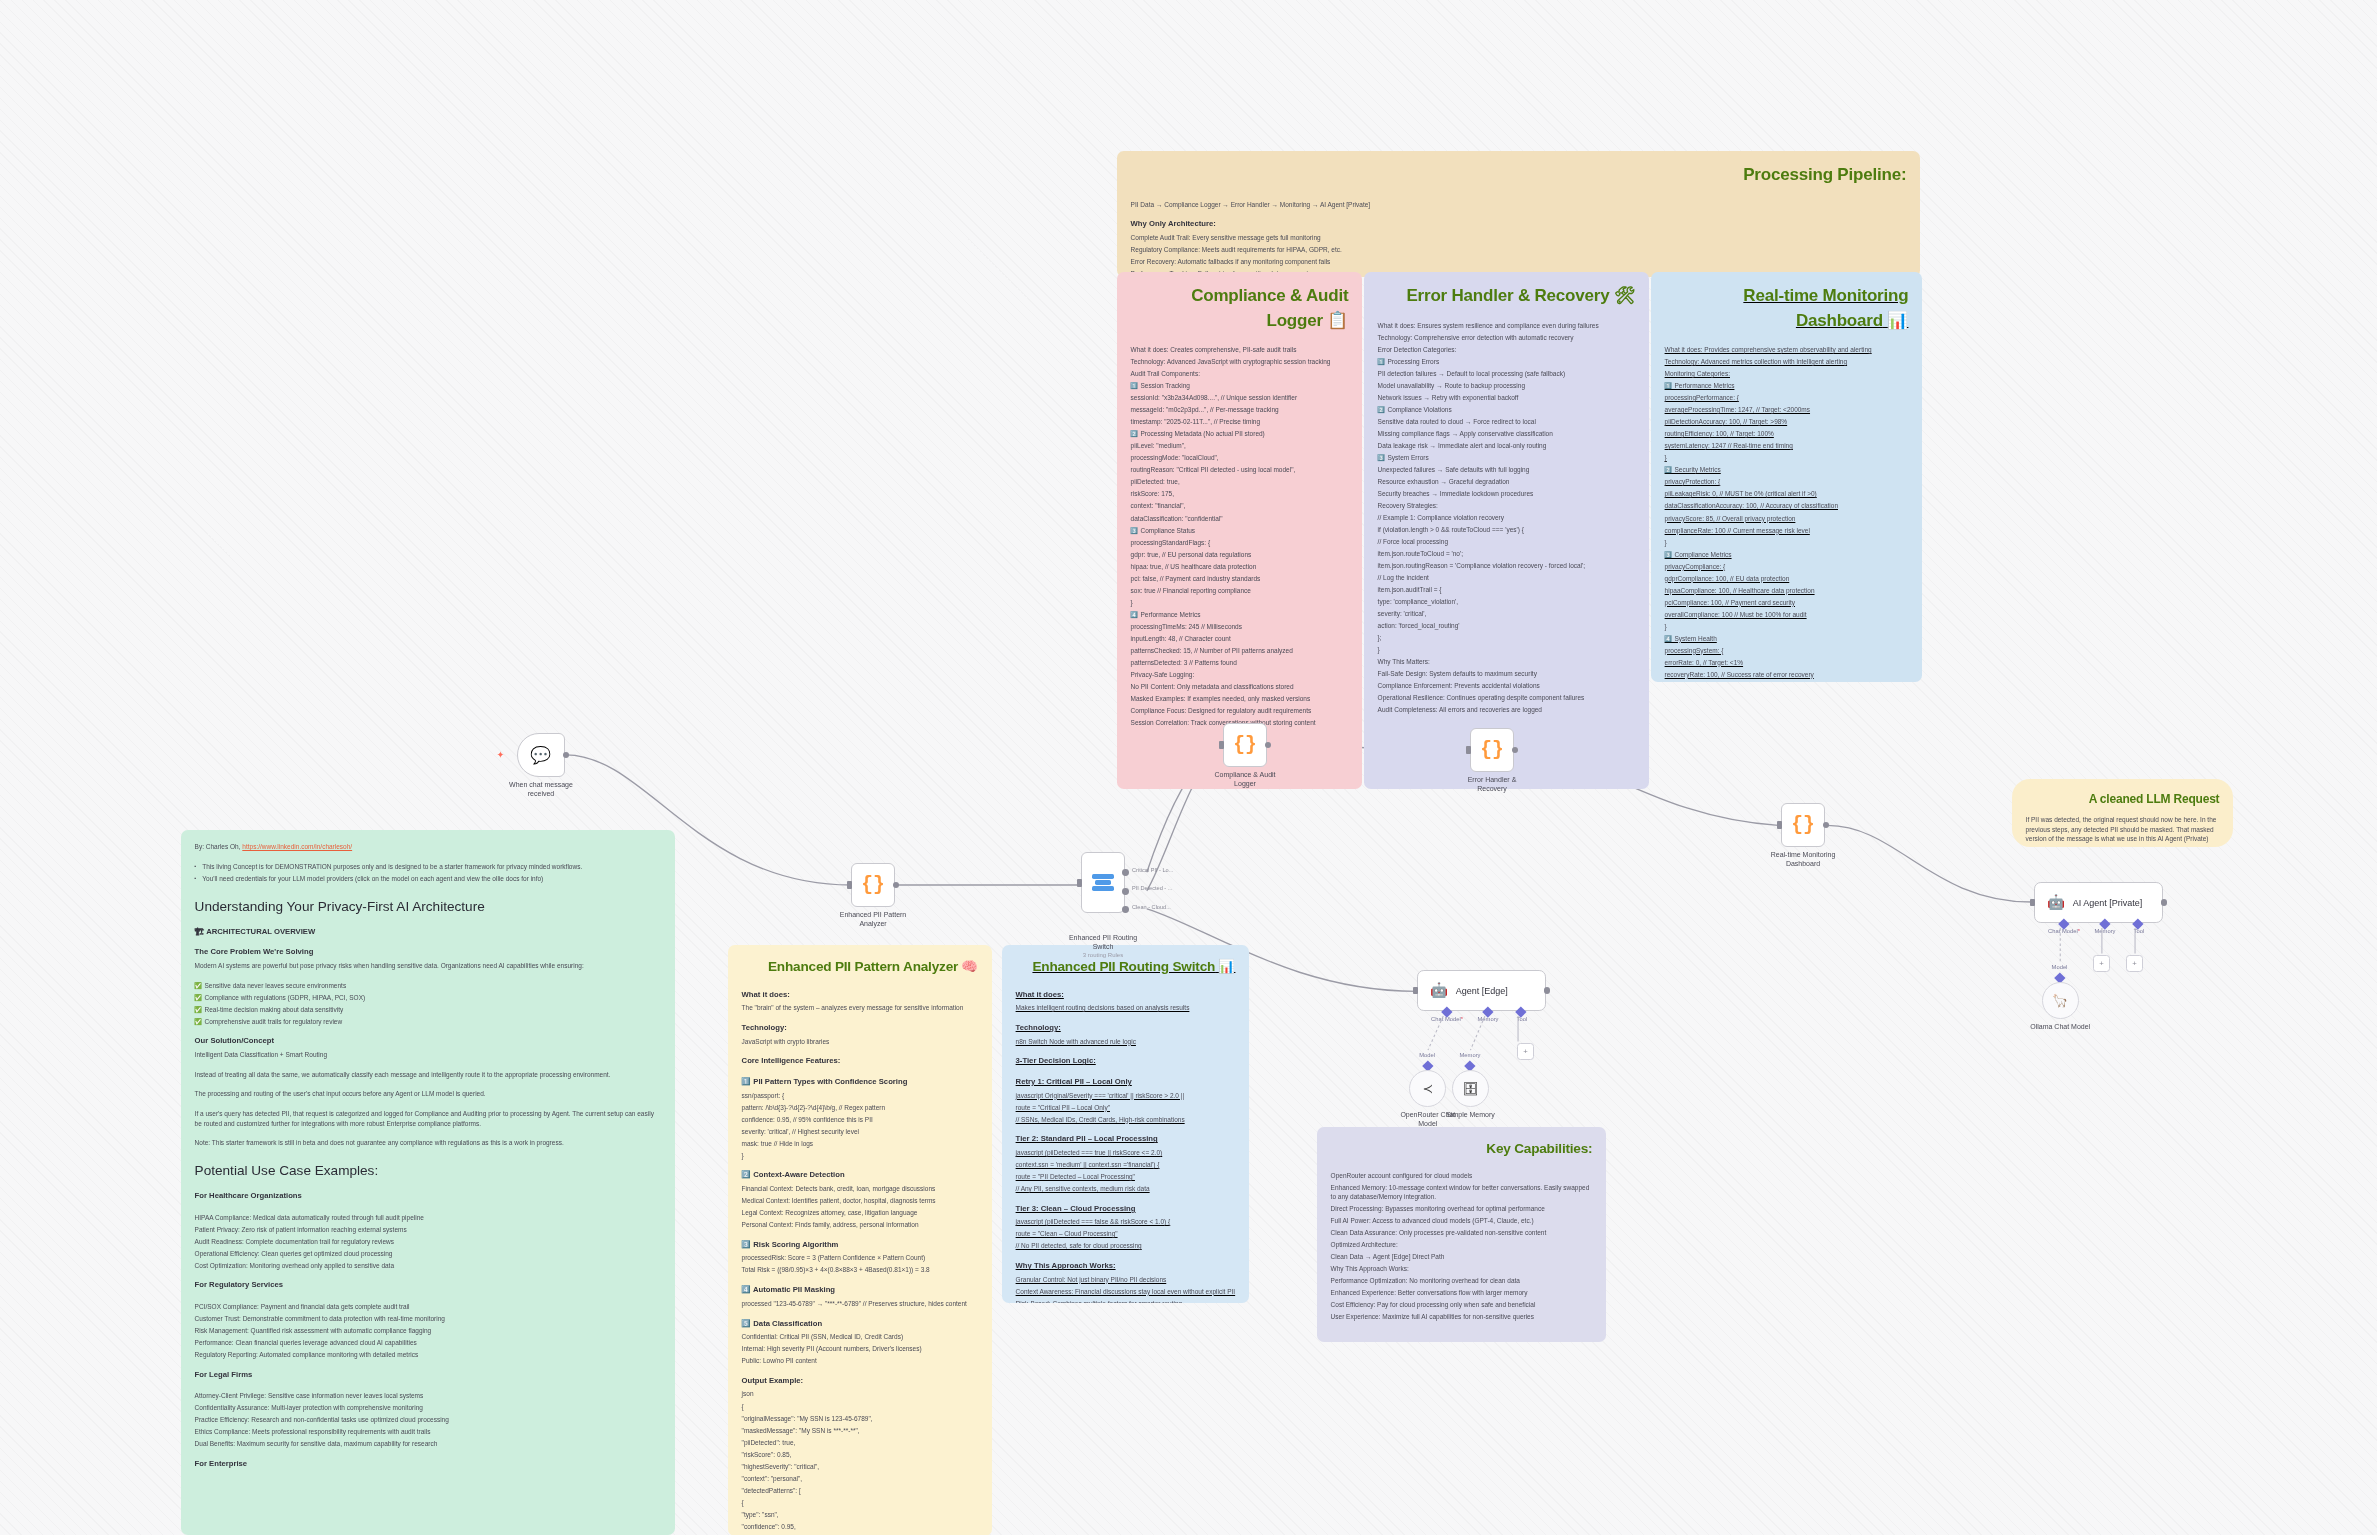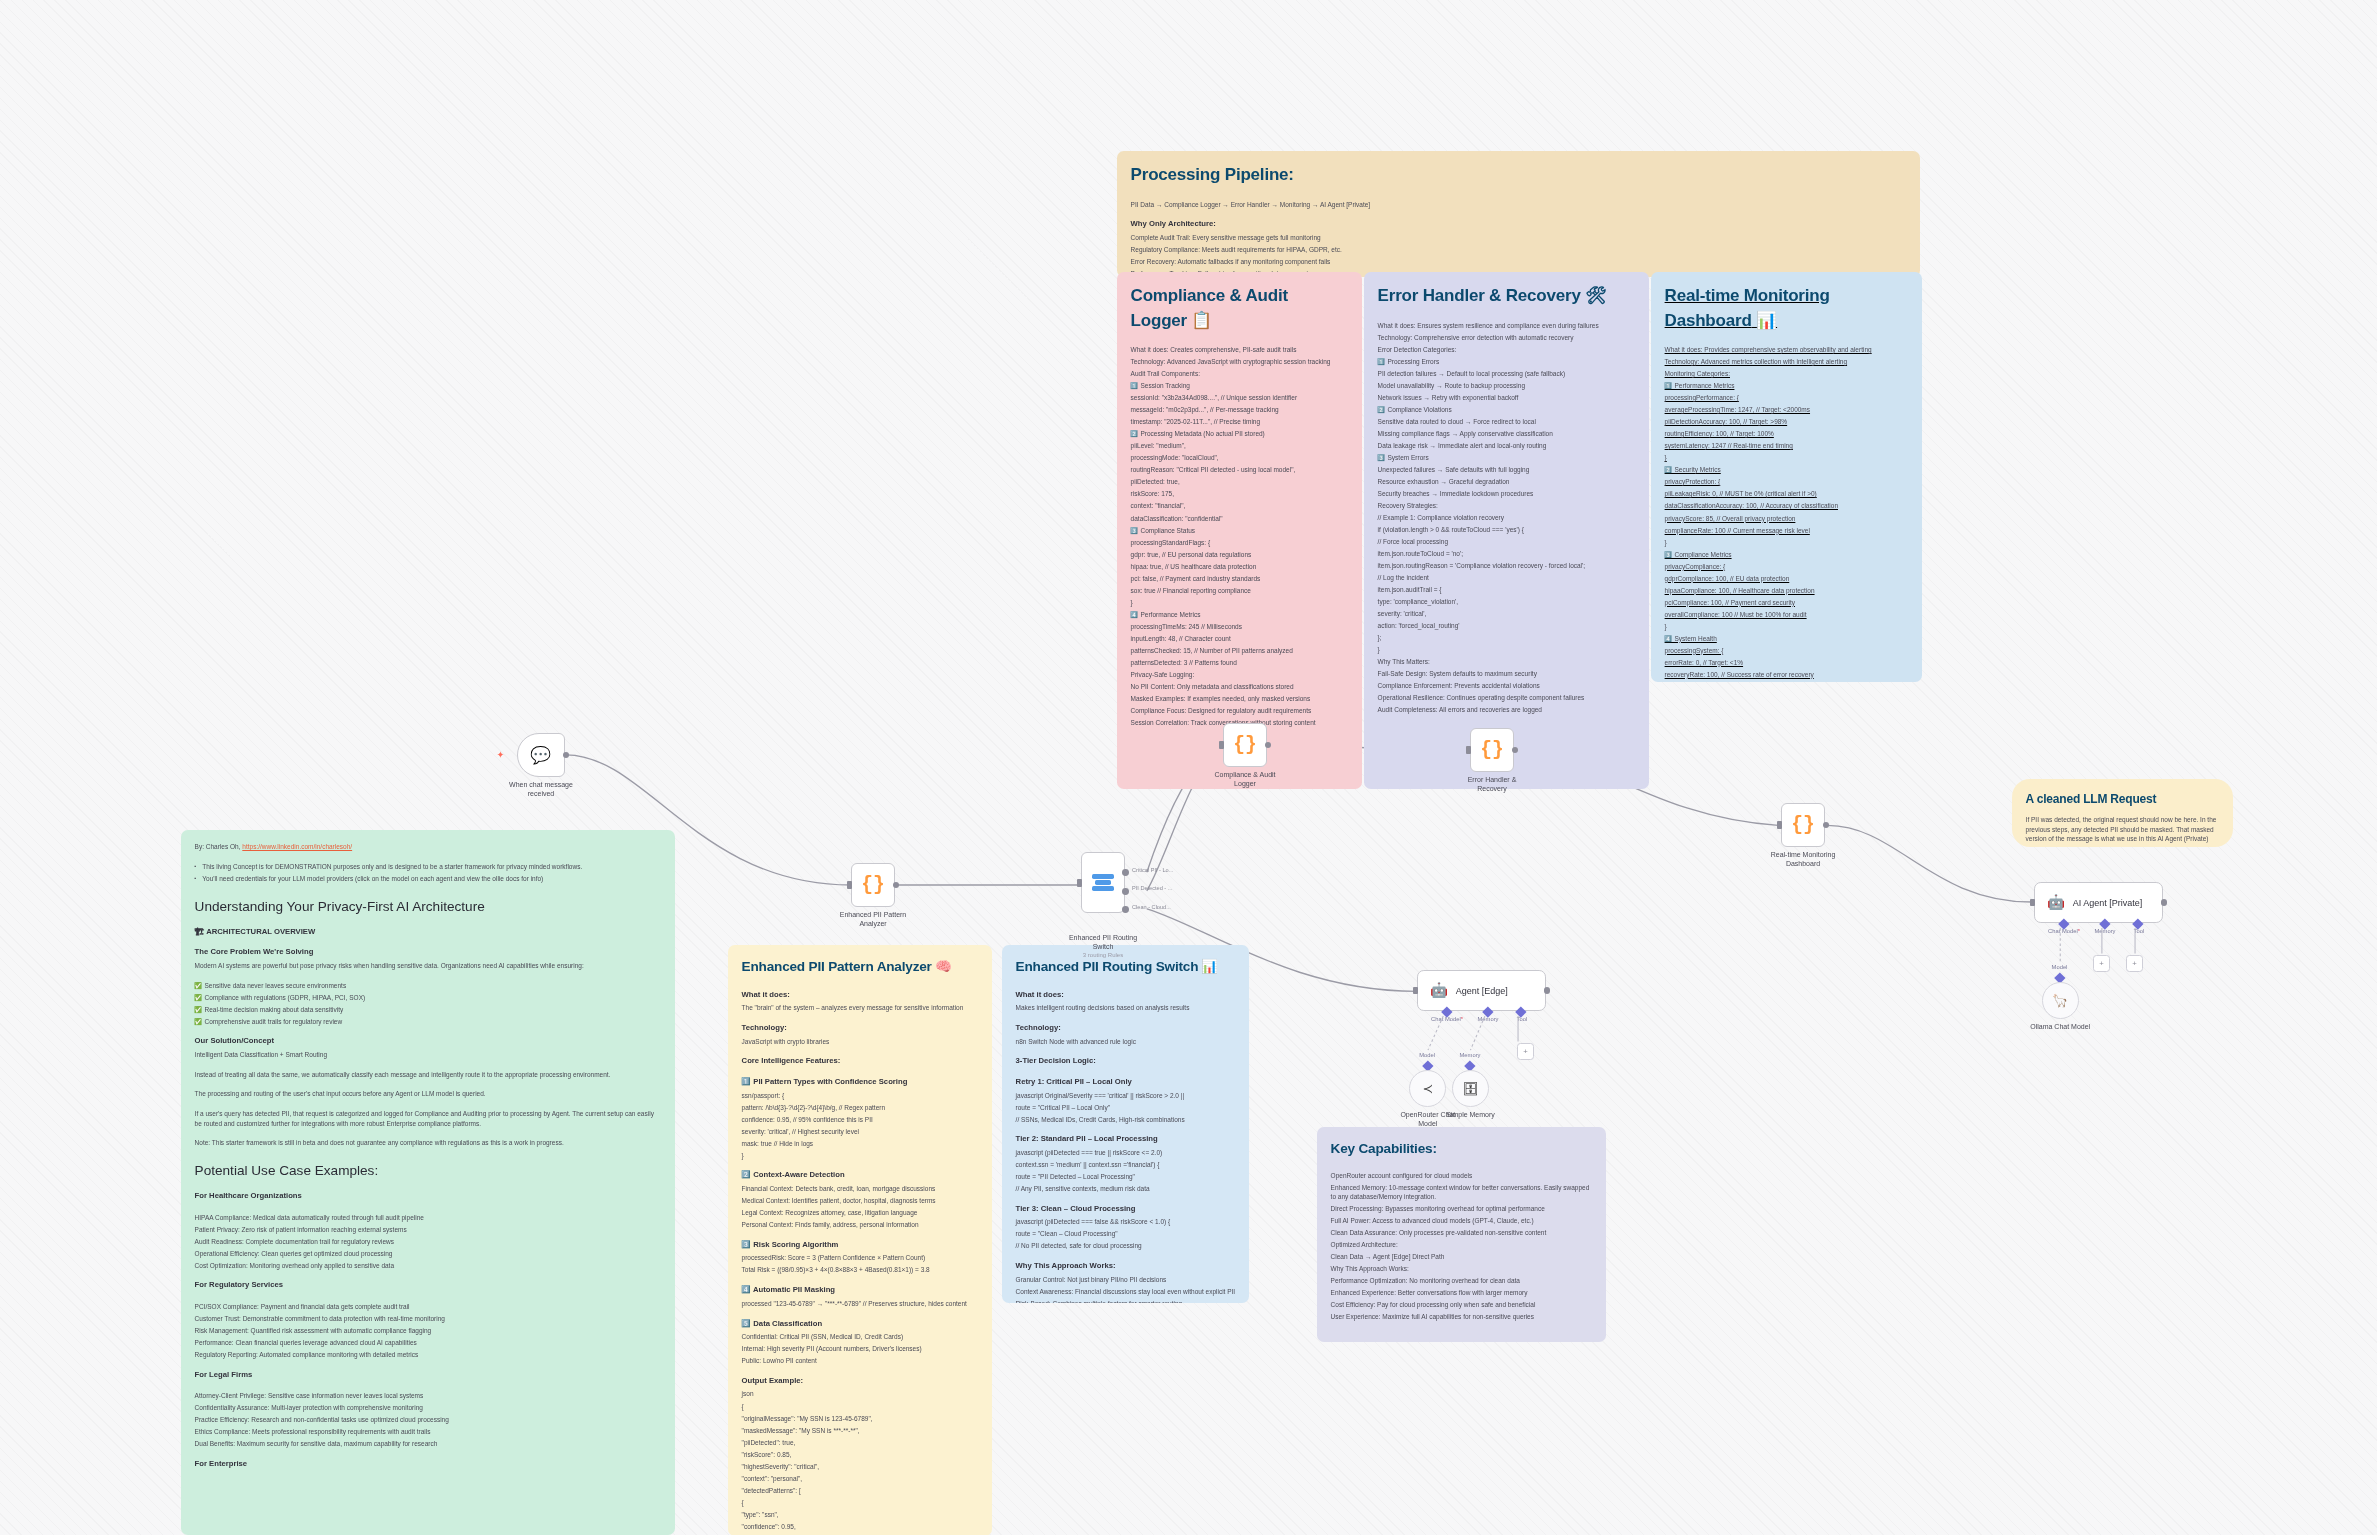--- a/index.html
+++ b/index.html
@@ -20,22 +20,22 @@
 
   
   .sticky {
     position: absolute;
     border-radius: 6.8px;
     padding: 12px 13.6px;
     overflow: hidden;
     line-height: 1.45;
   }
   .sticky h1 {
-    font-size: 17px; font-weight: 700; color: #0c4a6e;
-    margin-bottom: 12px; letter-spacing: -0.2px;
+    font-size: 17px; font-weight: 700; color: #4d7c0f;
+    margin-bottom: 12px; letter-spacing: -0.2px; text-align: right;
   }
   .sticky h2 {
     font-size: 13.6px; font-weight: 400; color: #2b2b35;
     margin: 13.6px 0 8.5px;
   }
   .sticky h3 {
     font-size: 7.7px; font-weight: 700; color: #33333d;
     margin: 9.4px 0 3.4px;
   }
   .sticky p, .sticky li {
@@ -51,21 +51,21 @@
   .chk { color: #2aa749; }
 
   
   #sticky-pipeline  { left:1117px; top:151px;  width:803px; height:126px; background:#f2e0bd; }
   #sticky-compliance{ left:1117px; top:272px;  width:245px; height:517px; background:#f7cfd3; }
   #sticky-error     { left:1364px; top:272px;  width:285px; height:517px; background:#d8d9ee; }
   #sticky-monitor   { left:1651px; top:272px;  width:271px; height:410px; background:#cfe3f2;text-decoration:underline; }
   #sticky-cleaned   { left:2012px; top:779px;  width:221px; height:68px;  background:#fbeecb;border-radius:18px; }
   #sticky-intro     { left:181px;  top:830px;  width:494px; height:705px; background:#cdeedd; }
   #sticky-analyzer  { left:728px;  top:945px; width:264px; height:591px; background:#fcf2d0; }
-  #sticky-routing   { left:1002px; top:945px; width:247px; height:358px; background:#d5e7f5; }
+  #sticky-routing   { left:1002px; top:945px; width:247px; height:358px; background:#d5e7f5;text-decoration:underline; }
   #sticky-keycaps   { left:1317px; top:1127px; width:289px; height:215px; background:#dcdced; }
 
   
   #edges { position: absolute; inset: 0; pointer-events: none; }
 
   
   .node { position: absolute; }
 
   .node-square {
     width: 44px; height: 44px;

